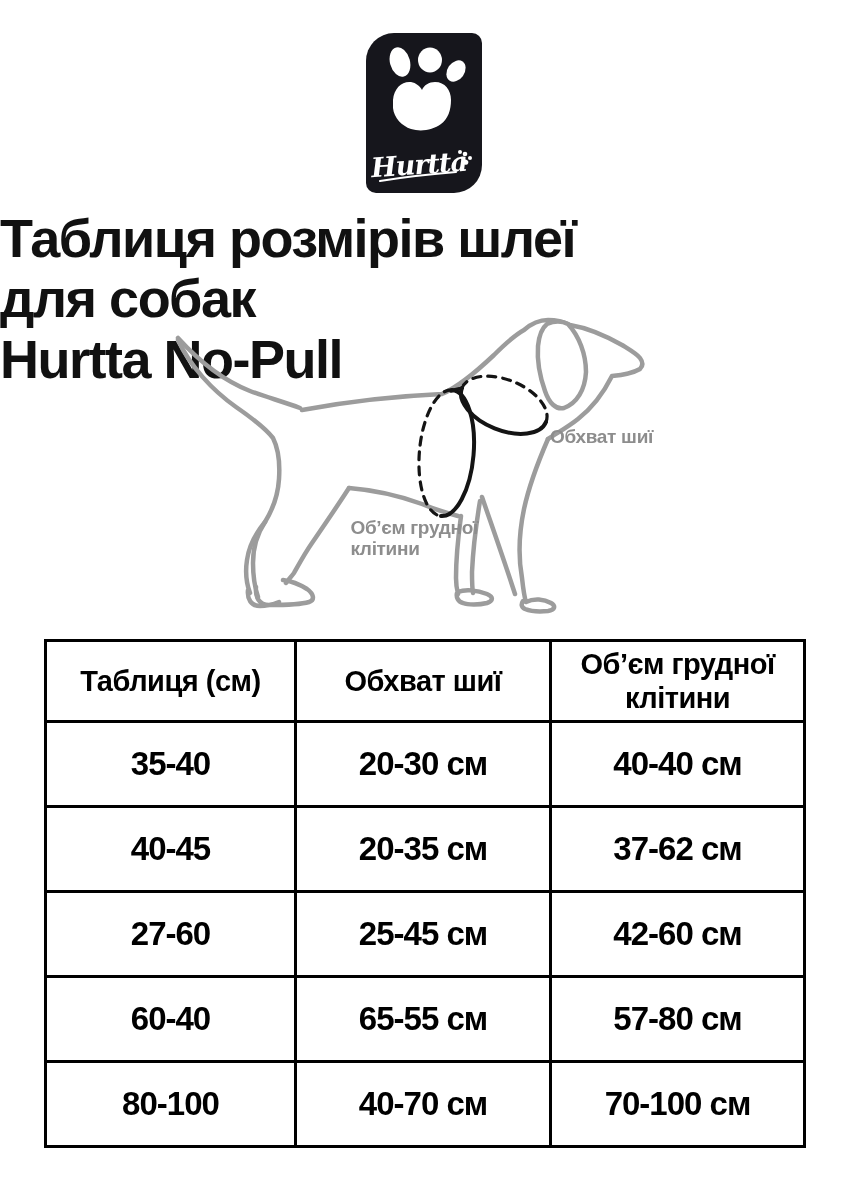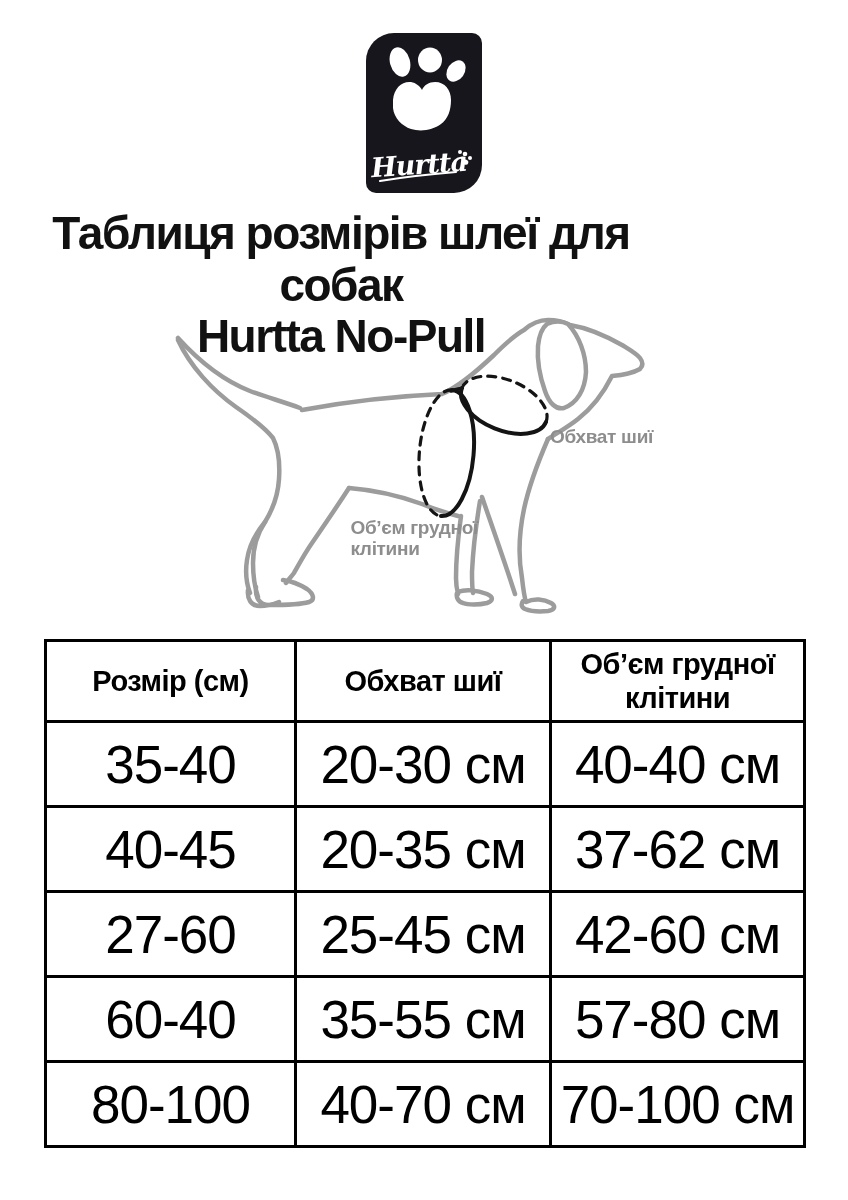--- a/index.html
+++ b/index.html
@@ -13,41 +13,41 @@
     background:#16161c;border-radius:28px 10px 28px 10px;
   }
   .logo svg{position:absolute;left:0;top:0;}
   .logo-script{
     position:absolute;left:0;right:10px;top:116px;text-align:center;
     font-family:"DejaVu Serif",serif;font-style:italic;font-weight:bold;
     font-size:27px;color:#fff;transform:rotate(-4deg);letter-spacing:-1px;
   }
   
   .title{
-    position:absolute;left:0;top:208px;width:682px;text-align:center;
-    font-weight:bold;font-size:46px;line-height:1.12;letter-spacing:-1.5px;color:#111;
+    position:absolute;left:0;top:208px;width:682px;
+    font-weight:bold;font-size:54px;line-height:1.12;letter-spacing:-1.5px;color:#111;
   }
   
   .dog-wrap{position:absolute;left:160px;top:310px;width:530px;height:320px;}
   .measure-label{
     position:absolute;font-weight:bold;font-size:19px;color:#8d8d8d;
     line-height:1.12;letter-spacing:-0.3px;
   }
   .neck-label{left:550px;top:426px;}
   .chest-label{right:370px;top:517px;}
   
   table.size{
     position:absolute;left:44px;top:639px;width:759px;
     border-collapse:collapse;table-layout:fixed;
   }
   table.size th,table.size td{
     border:3px solid #000;text-align:center;vertical-align:middle;padding:0;
   }
   table.size th{height:78px;font-size:29px;font-weight:bold;line-height:1.18;letter-spacing:-0.5px;}
-  table.size td{height:82px;font-size:53px;font-weight:normal;letter-spacing:-1px;}
+  table.size td{height:82px;font-size:33px;font-weight:bold;letter-spacing:-1px;}
 </style>
 </head>
 <body>
 
 <div class="logo">
   <svg width="116" height="160" viewBox="0 0 116 160">
     <ellipse cx="34" cy="29" rx="10" ry="15" fill="#fff" transform="rotate(-15 34 29)"></ellipse>
     <ellipse cx="64" cy="27" rx="12" ry="12.5" fill="#fff"></ellipse>
     <ellipse cx="90" cy="38" rx="8.5" ry="11.5" fill="#fff" transform="rotate(35 90 38)"></ellipse>
     <path fill="#fff" d="M27,67 C28,55 36,48 45,49 C50,50 54,53 56,57 C58,52 63,49 69,49
@@ -118,21 +118,21 @@
 </div>
 
 <table class="size">
   <colgroup>
       <col style="width:250px">
       <col style="width:255px">
       <col style="width:254px">
     </colgroup>
   <thead>
     <tr>
-      <th>Розмір (см)</th>
+      <th>Таблиця (см)</th>
       <th>Обхват шиї</th>
       <th>Об’єм грудної клітини</th>
     </tr>
   </thead>
   <tbody>
     <tr>
       <td>35-40</td>
       <td>20-30 см</td>
       <td>40-40 см</td>
     </tr>
@@ -141,21 +141,21 @@
       <td>20-35 см</td>
       <td>37-62 см</td>
     </tr>
     <tr>
       <td>27-60</td>
       <td>25-45 см</td>
       <td>42-60 см</td>
     </tr>
     <tr>
       <td>60-40</td>
-      <td>35-55 см</td>
+      <td>65-55 см</td>
       <td>57-80 см</td>
     </tr>
     <tr>
       <td>80-100</td>
       <td>40-70 см</td>
       <td>70-100 см</td>
     </tr>
   </tbody>
 </table>
 

